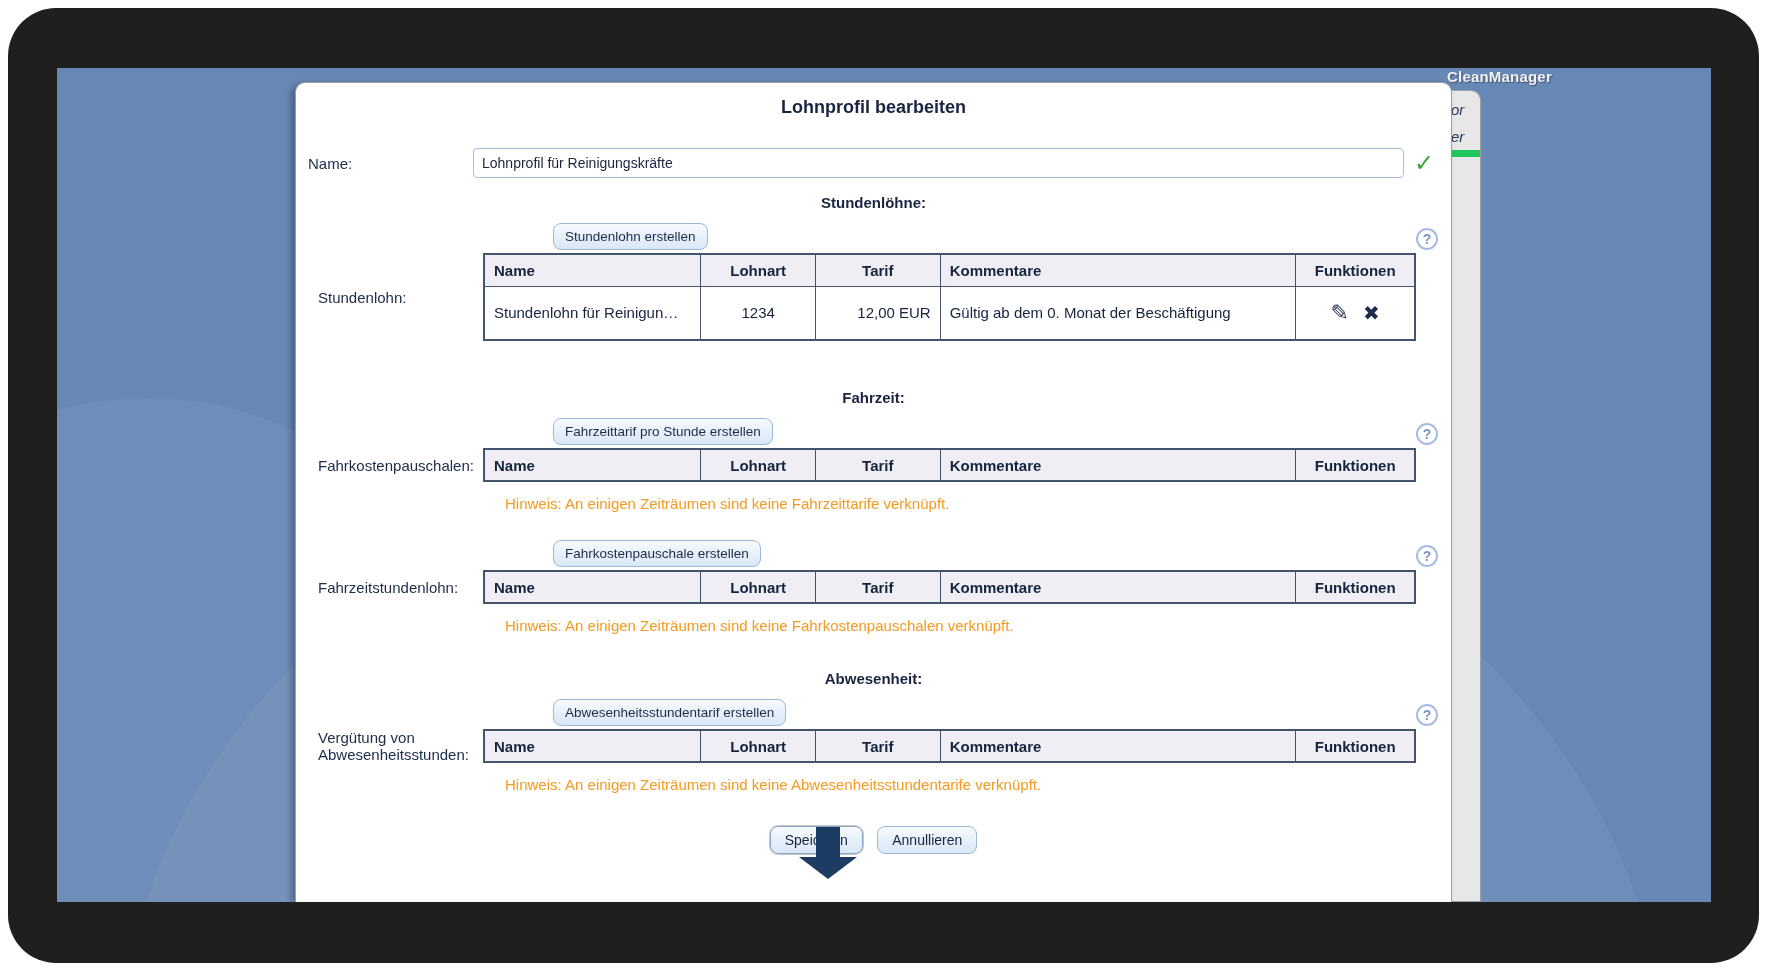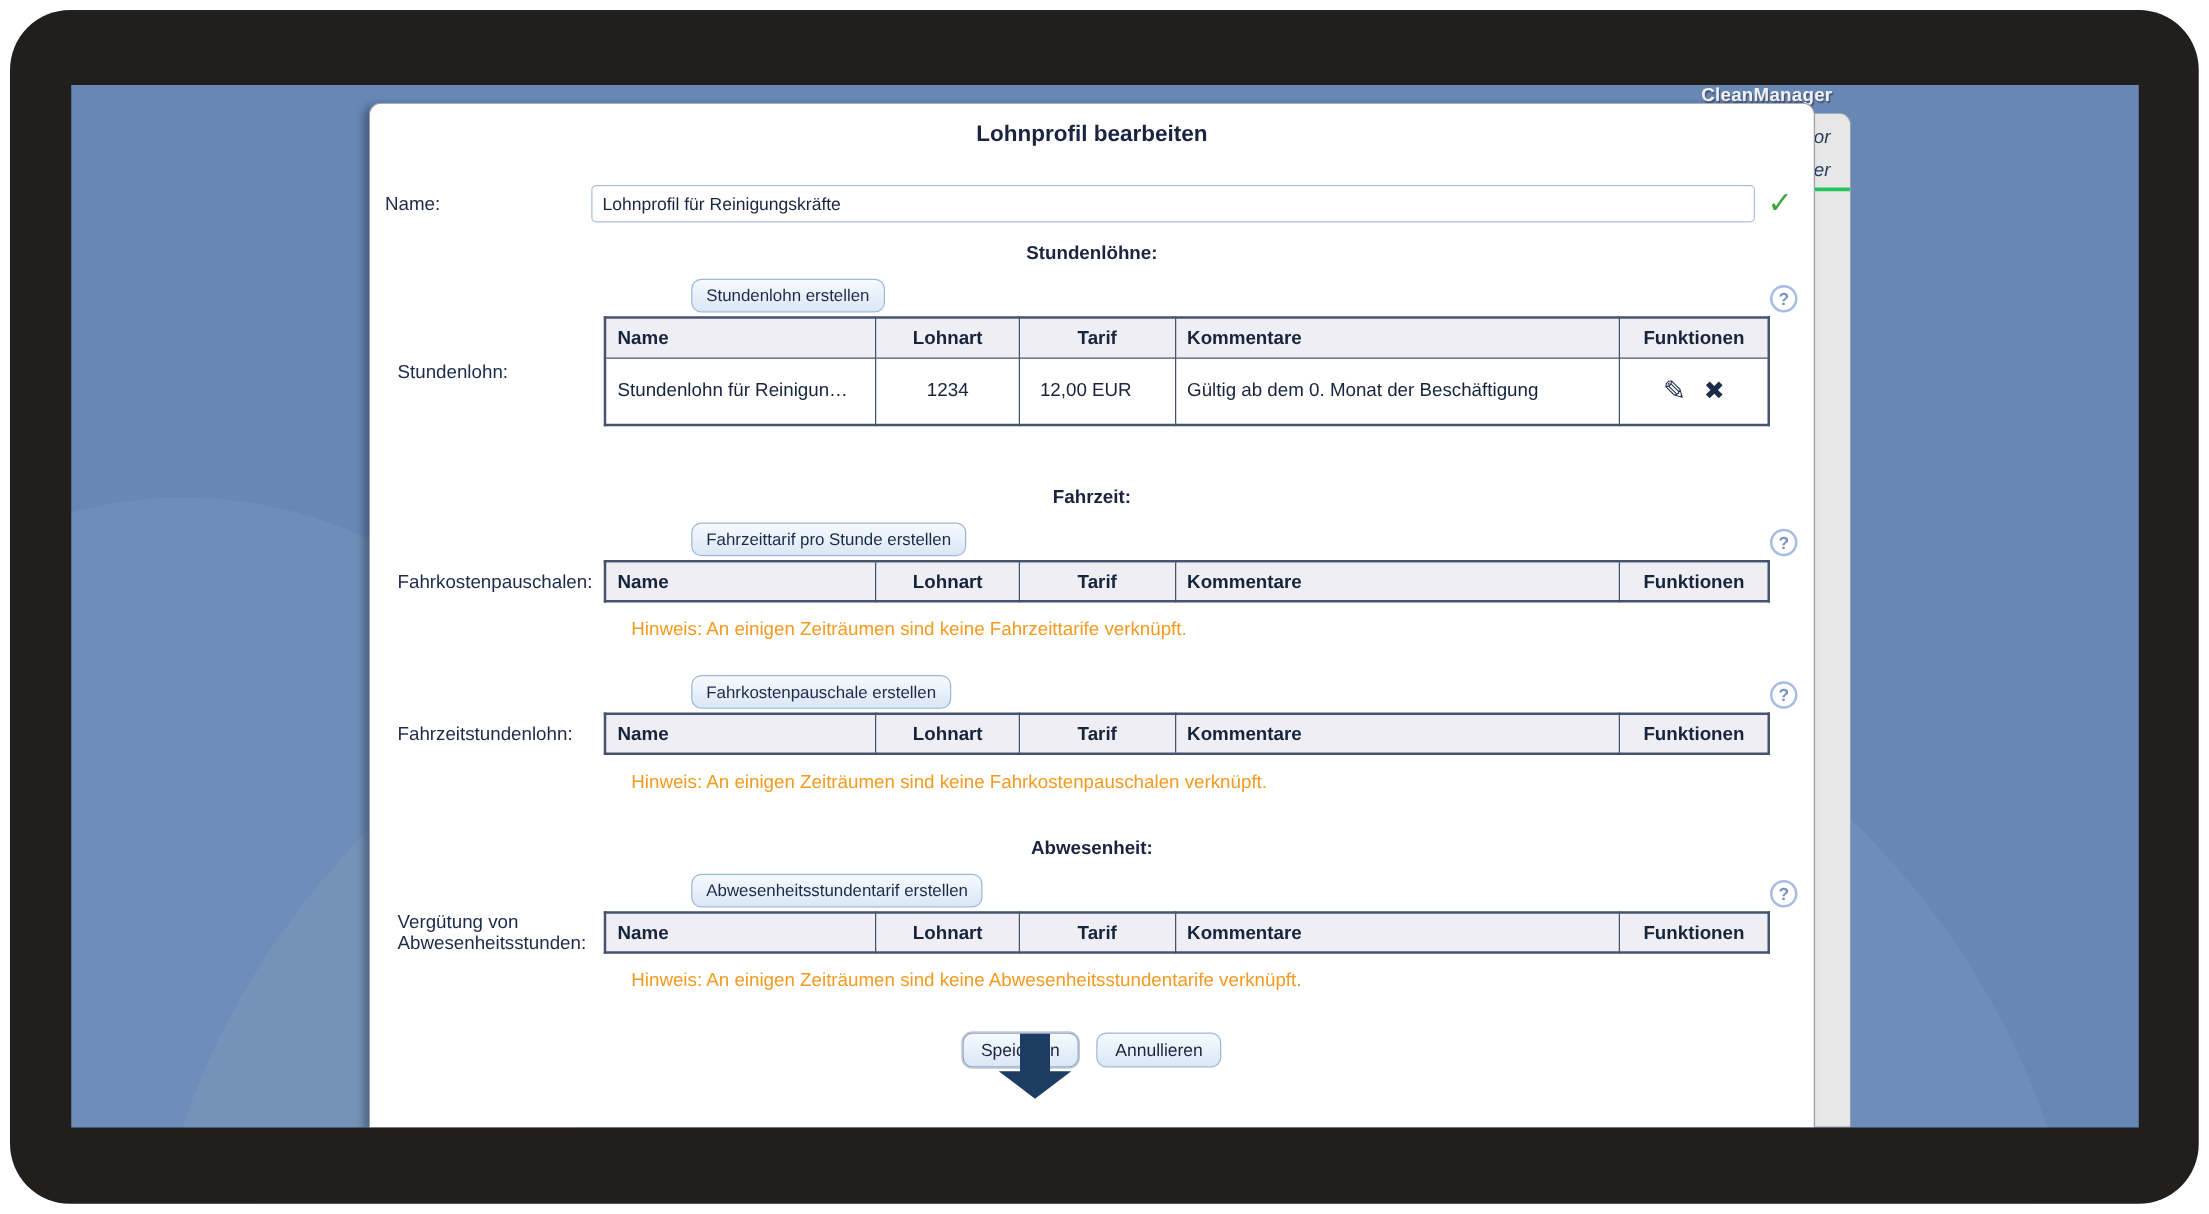--- a/index.html
+++ b/index.html
@@ -11,30 +11,30 @@
     background:#211e1e; border-radius:48px; }
 
   
   .page { position:absolute; left:57px; top:68px; width:1654px; height:834px;
     background:#6787b5; overflow:hidden; }
   .page::before { content:""; position:absolute; left:-260px; top:330px; width:700px; height:700px;
     border-radius:50%; background:rgba(255,255,255,0.05); }
   .page::after { content:""; position:absolute; left:60px; top:360px; width:1550px; height:1300px;
     border-radius:50%; background:rgba(255,255,255,0.05); }
 
-  .brand { position:absolute; left:1304px; top:0px; color:#f2f2f2; font-weight:bold;
+  .brand { position:absolute; left:1390px; top:0px; color:#f2f2f2; font-weight:bold;
     font-size:15px; letter-spacing:0.2px; text-shadow:1px 1px 1px rgba(40,40,60,0.55); z-index:1; }
 
   
   .underlay { position:absolute; left:1394px; top:22px; width:30px; height:812px;
     background:#e7e7e7; border:1px solid #9aa0a8; border-left:none;
     border-top-right-radius:10px; z-index:2; }
   .underlay .cutlink { display:block; text-align:right; padding-right:20px; font-style:italic;
     color:#273a5c; font-size:15px; margin-top:10px; }
-  .underlay .cutlink.underlined { border-bottom:3px solid #22c55e;
+  .underlay .cutlink.underlined { border-bottom:7px solid #22c55e;
     padding-bottom:5px; }
 
   
   .modal { position:absolute; left:238px; top:14px; width:1157px; height:820px;
     background:#ffffff; border-radius:10px 10px 0 0; z-index:3;
     border:1px solid #9aa0a8; border-bottom:none;
     box-shadow:-4px 2px 6px rgba(20,25,40,0.35); overflow:hidden;
     color:#1c2b4a; }
 
   .dialog-title { text-align:center; font-size:18px; font-weight:bold; color:#1a2440;
@@ -64,21 +64,21 @@
   .table-flex { display:flex; align-items:center; padding-left:22px; }
   .wage-table { border-collapse:collapse; width:933px; table-layout:fixed;
     border:2px solid #44536e; }
   .wage-table th, .wage-table td { border:1px solid #44536e; font-size:15px; color:#16243c;
     overflow:hidden; white-space:nowrap; }
   .wage-table th { background:#eeeef4; font-weight:bold; height:32px; }
   .wage-table td { height:54px; background:#fff; }
   .col-name  { width:23.3%; } .col-lohnart { width:12.3%; } .col-tarif { width:13.4%; }
   .col-komm  { width:38.2%; } .col-funk { width:12.8%; }
   .al { text-align:left; padding-left:9px; } .ac { text-align:center;margin-top:13px; }
-  .ar { padding-right:9px;padding-left:16px; }
+  .ar { text-align:right; padding-right:9px;padding-left:16px; }
   .funk-cell { text-align:center; }
   .row-icon { display:inline-block; font-size:20px; color:#1c2b4a; cursor:pointer;
     line-height:1; vertical-align:middle; }
   .edit-glyph { margin-right:10px; font-size:22px; }
   .del-glyph { font-weight:bold; }
 
   .hint { margin-left:209px; margin-top:13px; color:#f49a20; font-size:15px; }
 
   .sec-fahrkosten { margin-top:28px; }
 

